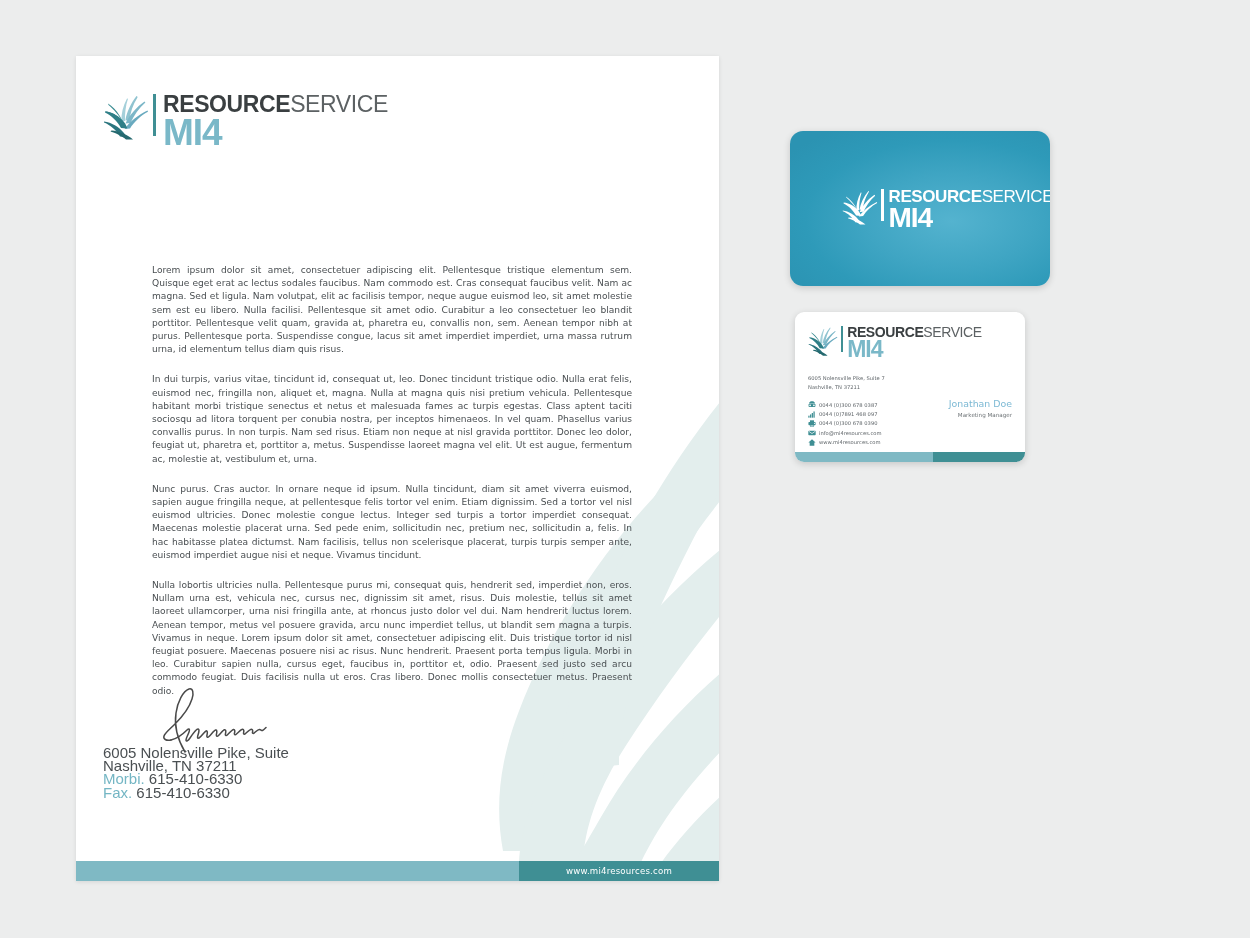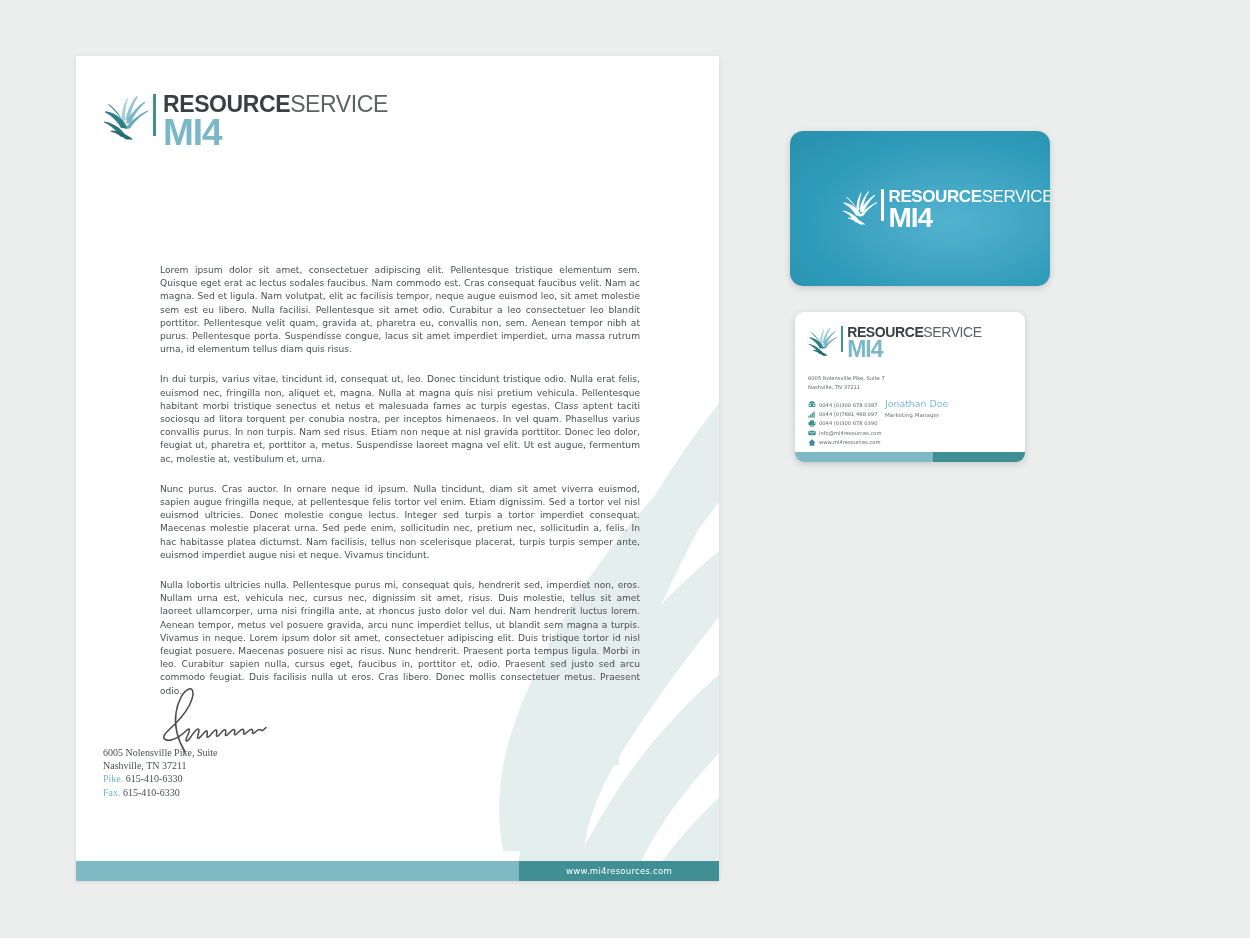--- a/index.html
+++ b/index.html
@@ -80,21 +80,21 @@
     left: 27px;
     top: 38px;
   }
   .lh-logo .logo-rule { width: 3px; height: 42px; }
   .lh-logo .logo-line1 { font-size: 23px; }
   .lh-logo .logo-line2 { font-size: 37px; }
 
   
   .lh-body {
     position: absolute;
-    left: 84px;
+    left: 76px;
     top: 208px;
     width: 480px;
   }
   .lh-body p {
     margin: 0 0 17px 0;
     font-family: "DejaVu Sans", sans-serif;
     font-size: 9.1px;
     line-height: 13.2px;
     color: #4a4f52;
     text-align: justify;
@@ -107,22 +107,22 @@
     position: absolute;
     left: 78px;
     top: 630px;
   }
 
   
   .lh-footer {
     position: absolute;
     left: 27px;
     bottom: 82px;
-    font-family: Liberation Serif, serif;
-    font-size: 10px;
+    font-family: Liberation Sans, sans-serif;
+    font-size: 15px;
     line-height: 13.3px;
     color: #4a4f52;
     white-space: nowrap;
   }
   .lh-footer .lbl { color: #74b6c4; }
 
   
   .bottom-bar {
     position: absolute;
     left: 0;
@@ -222,23 +222,23 @@
   }
   .cb-txt {
     font-family: "DejaVu Sans", sans-serif;
     font-size: 5.2px;
     color: #60666a;
     white-space: nowrap;
   }
 
   .cb-person {
     position: absolute;
-    right: 30px;
+    right: 13px;
     top: 86px;
-    text-align: left;
+    text-align: right;
     width: 110px;
   }
   .cb-name {
     font-family: "DejaVu Sans", sans-serif;
     font-size: 9.4px;
     color: #7cb9d4;
     font-weight: normal;
     white-space: nowrap;
   }
   .cb-title {
@@ -301,21 +301,21 @@
   <svg class="signature" width="120" height="70" viewBox="0 0 120 70">
     <g fill="none" stroke="#4a4a4a" stroke-width="1.5" stroke-linecap="round" stroke-linejoin="round">
       <path d="M31 66 C24 54 20 40 22 27 C23.5 16 29 5 35 3 C39 2 40 7 38 13 C35.5 21 28 31 21 38 C15.5 43.5 11 47 10 50 C9 53 12 55 17 54"></path>
       <path d="M17 54 C22 53 28 49 33 44 C35 42 36 43 35 46 C34 49 32 52 32 54 C32 56 34 55 36 52 C39 47.5 42 43 44 43 C45.5 43 45 46 44 49 C43.2 51.5 43.5 53 45 52 C47.5 50.5 50 46 52 45 C53.5 44.2 53.5 47 53 49 C52.5 51 53.5 52 55 50.5 C57.5 48 60 44.5 61.5 44 C63 43.5 63 46 62.5 48 C62 50 63 51 64.5 49.5 C67 47 69 44 70.5 43.7 C72 43.4 72 45.8 71.5 47.6 C71 49.4 72 50.2 73.5 48.8 C76 46.4 78 43.6 79.5 43.4 C81 43.2 81 45.4 80.5 47 C80 48.6 81 49.4 82.5 48 C85 45.8 87 43.4 88.5 43.3 C90 43.2 90 45.2 89.6 46.6 C89.2 48 90.2 48.8 91.6 47.5 C94 45.3 96 43.2 97.4 43.2 C98.8 43.2 98.8 45 98.5 46.2 C98.2 47.4 99.2 48 100.5 46.8 C102.5 45 104 43.2 105.5 43.4 C107 43.6 107.5 45 108.5 44.5 C109.5 44 111 42.5 112 41.5"></path>
     </g>
   </svg>
 
   <div class="lh-footer">
     <div>6005 Nolensville Pike, Suite</div>
     <div>Nashville, TN  37211</div>
-    <div><span class="lbl">Pike.</span> <span>615-410-6330</span></div>
+    <div><span class="lbl">Morbi.</span> <span>615-410-6330</span></div>
     <div><span class="lbl">Fax.</span> <span>615-410-6330</span></div>
   </div>
 
   <div class="bottom-bar">
     <div class="bar-light"></div>
     <div class="bar-dark">www.mi4resources.com</div>
   </div>
 </div>
 
 <div class="card-front">

